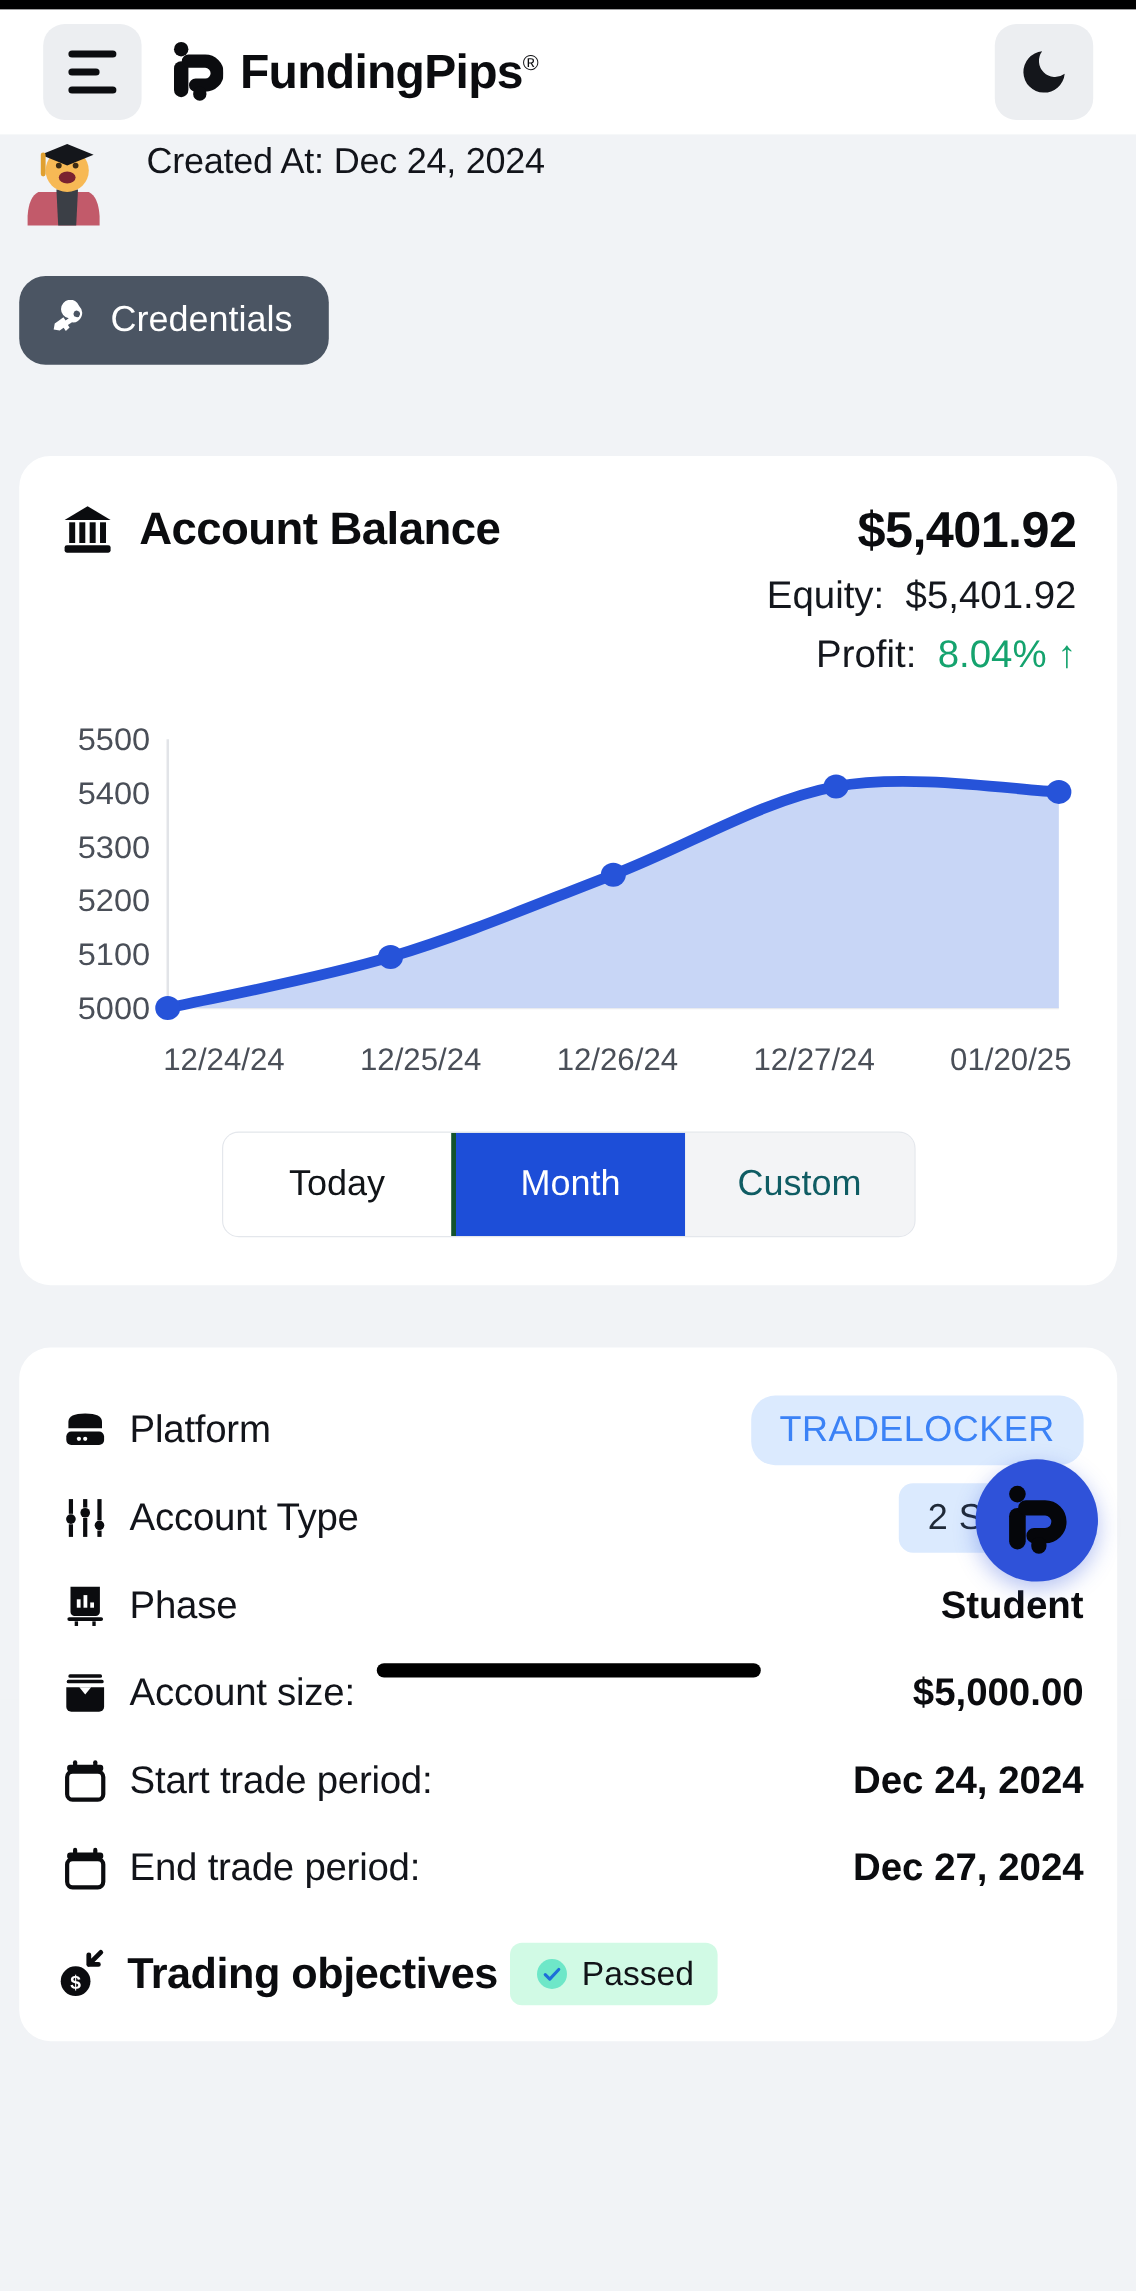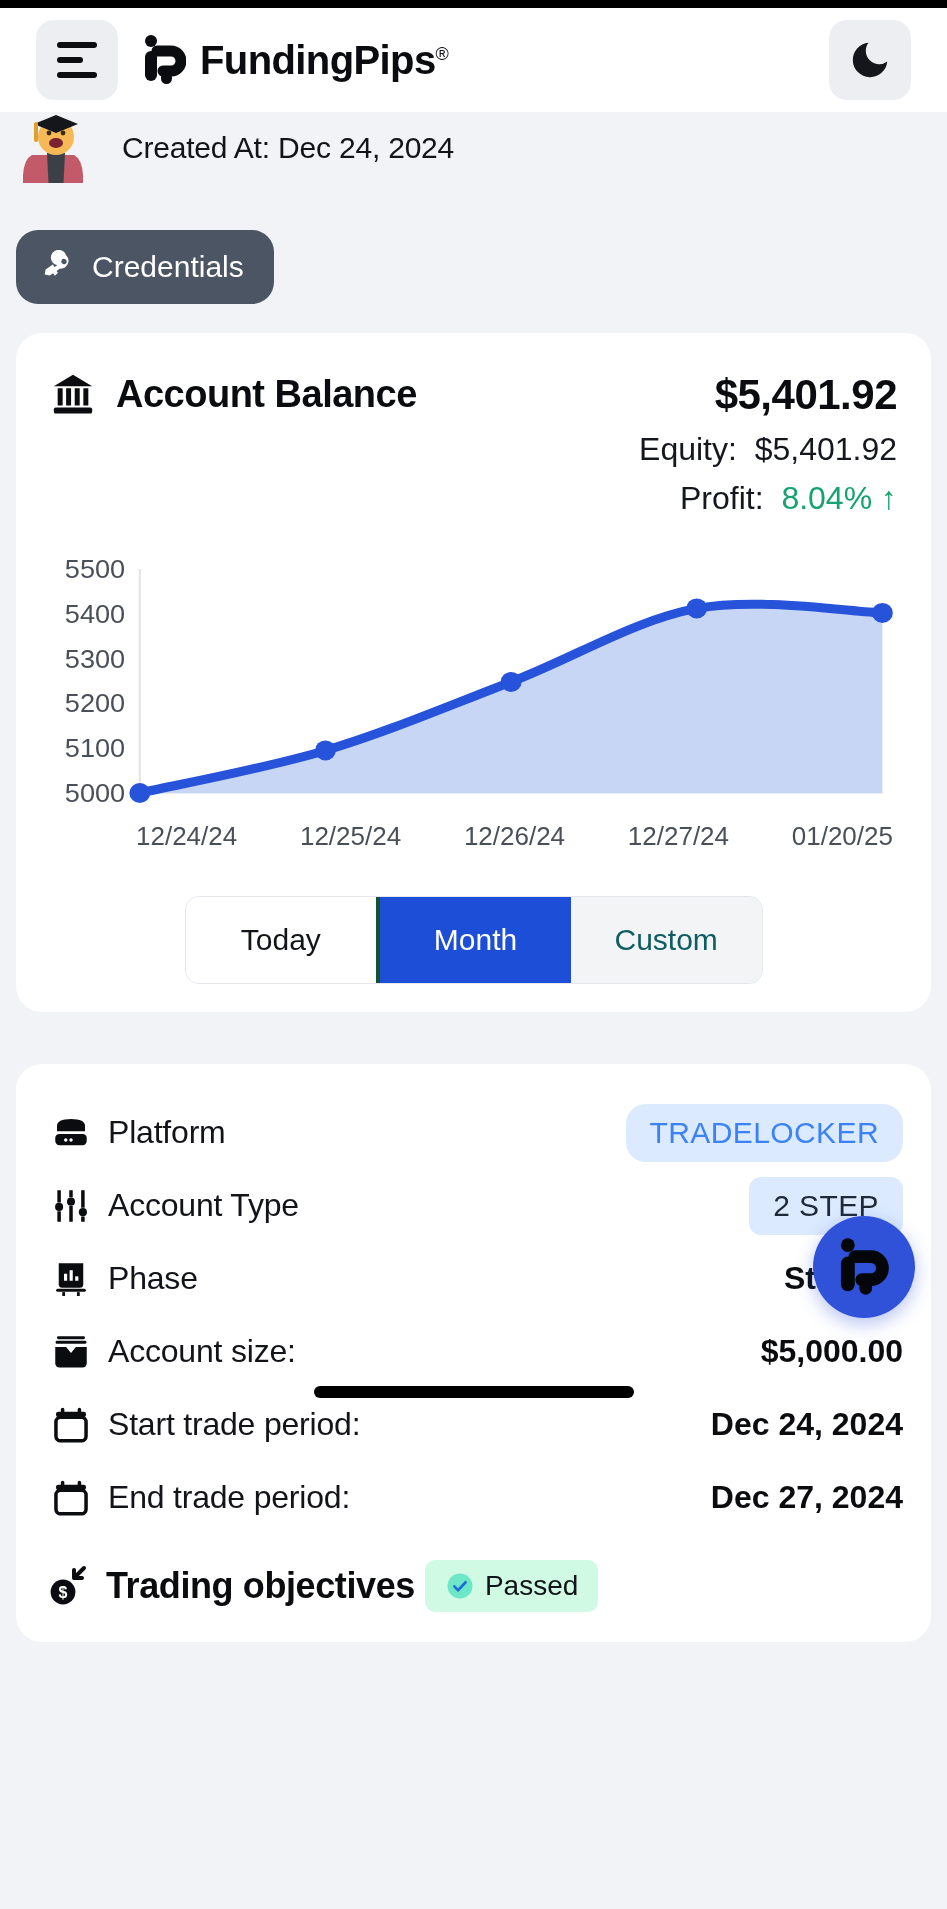--- a/index.html
+++ b/index.html
@@ -38,21 +38,21 @@
   .brand-name {
     font-size: 40px; font-weight: bold; color: #0b0c0f;
     letter-spacing: -0.6px; line-height: 1;
   }
   .brand-reg { font-size: 18px; vertical-align: super; font-weight: normal; }
 
   .moon-btn { margin-left: auto; }
 
   
   .created-row {
-    display: flex; align-items: center;
+    display: flex; align-items: flex-start;
     padding: 6px 10px 0 14px;
     height: 66px;
   }
   .avatar {
     width: 84px; height: 74px;
     position: relative; overflow: hidden;
     flex: none; margin-top: -4px;
   }
   .created-text {
     font-size: 30px; color: #12141a; margin-left: 24px;
@@ -68,21 +68,21 @@
     padding: 20px 30px 20px 26px;
     font-size: 30px; cursor: pointer;
     font-family: "Liberation Sans", sans-serif;
   }
 
   
   .card {
     background: #fff; border-radius: 26px;
     margin: 0 16px;
   }
-  .card-balance { margin-top: 29px; padding: 38px 34px 28px 34px; }
+  .card-balance { margin-top: 76px; padding: 38px 34px 40px 34px; }
 
   .bal-head { display: flex; align-items: flex-start; }
   .bal-title-wrap { display: flex; align-items: center; gap: 20px; }
   .bal-title { font-size: 38px; font-weight: bold; color: #0b0c0f; letter-spacing: -0.5px;}
   .bal-nums { margin-left: auto; text-align: right; }
   .bal-amount { font-size: 42px; font-weight: bold; color: #0b0c0f; letter-spacing: -0.5px;}
   .bal-sub { font-size: 32px; color: #14171d; margin-top: 12px; white-space: nowrap; }
   .profit-val { color: #15a36e; }
   .profit-arrow { color: #15a36e; font-size: 32px; }
 

